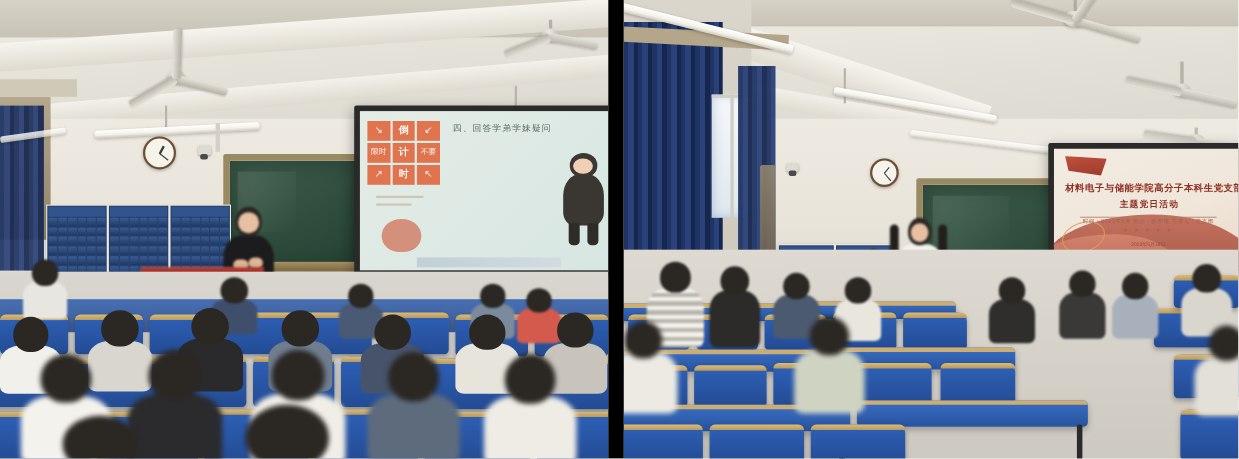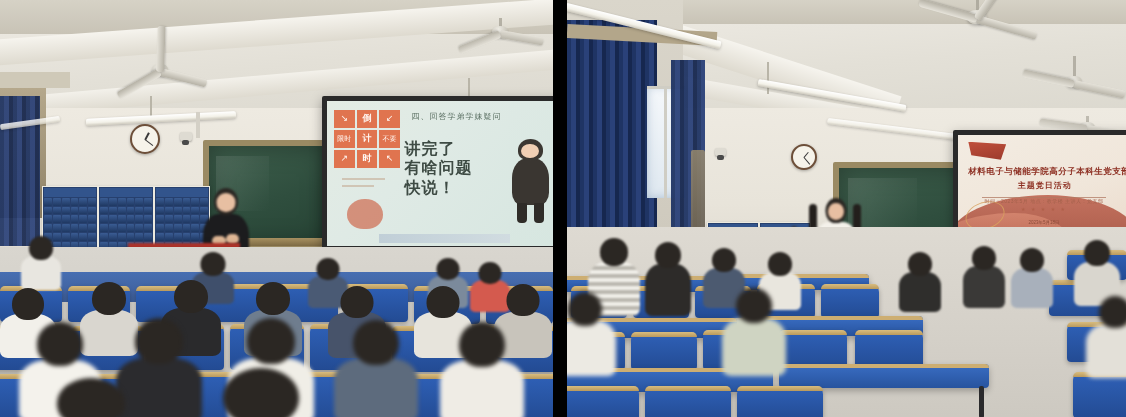--- a/index.html
+++ b/index.html
@@ -201,25 +201,20 @@
             <div class="tile">限时</div>
             <div class="tile big">计</div>
             <div class="tile">不要</div>
             <div class="tile arrow">↗</div>
             <div class="tile big">时</div>
             <div class="tile arrow">↖</div>
           </div>
 
           <div class="slide-title">四、回答学弟学妹疑问</div>
 
-          <div class="slide-main">
-            <div>讲完了</div>
-            <div>有啥问题</div>
-            <div>快说！</div>
-          </div>
 
           <div class="cartoon">
             <div class="cart-body"></div>
             <div class="cart-head"></div>
             <div class="cart-face"></div>
             <div class="cart-leg" style="left:20%;"></div>
             <div class="cart-leg" style="right:20%;"></div>
           </div>
 
           <div class="note-img">

